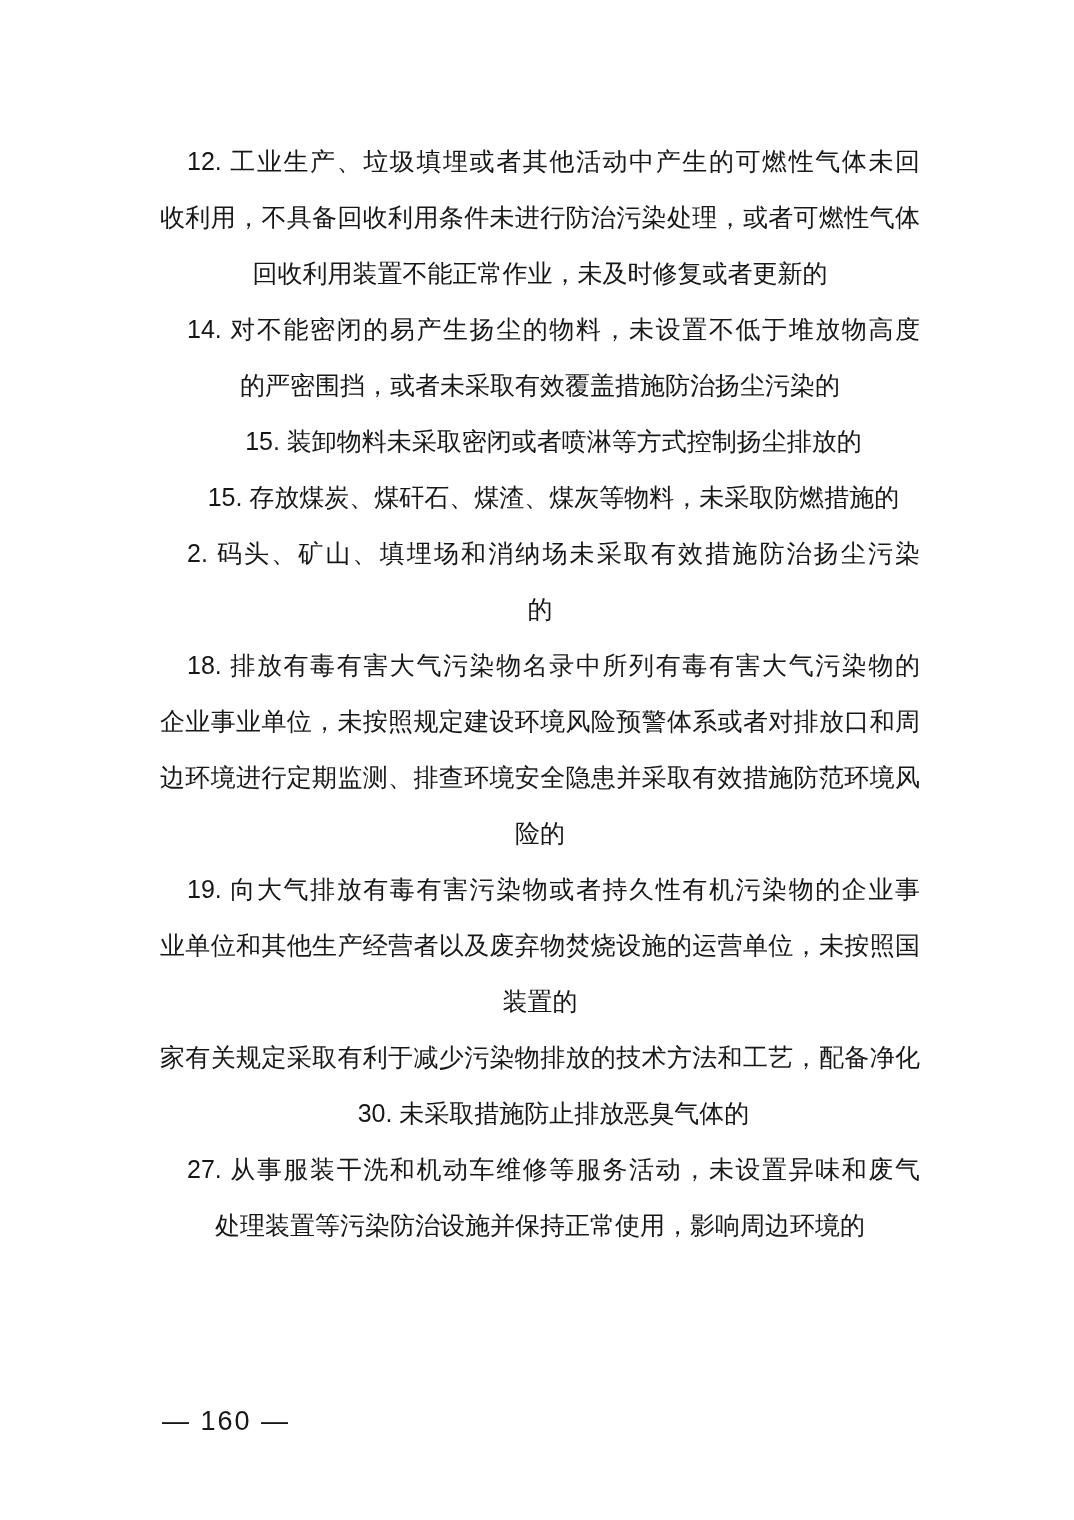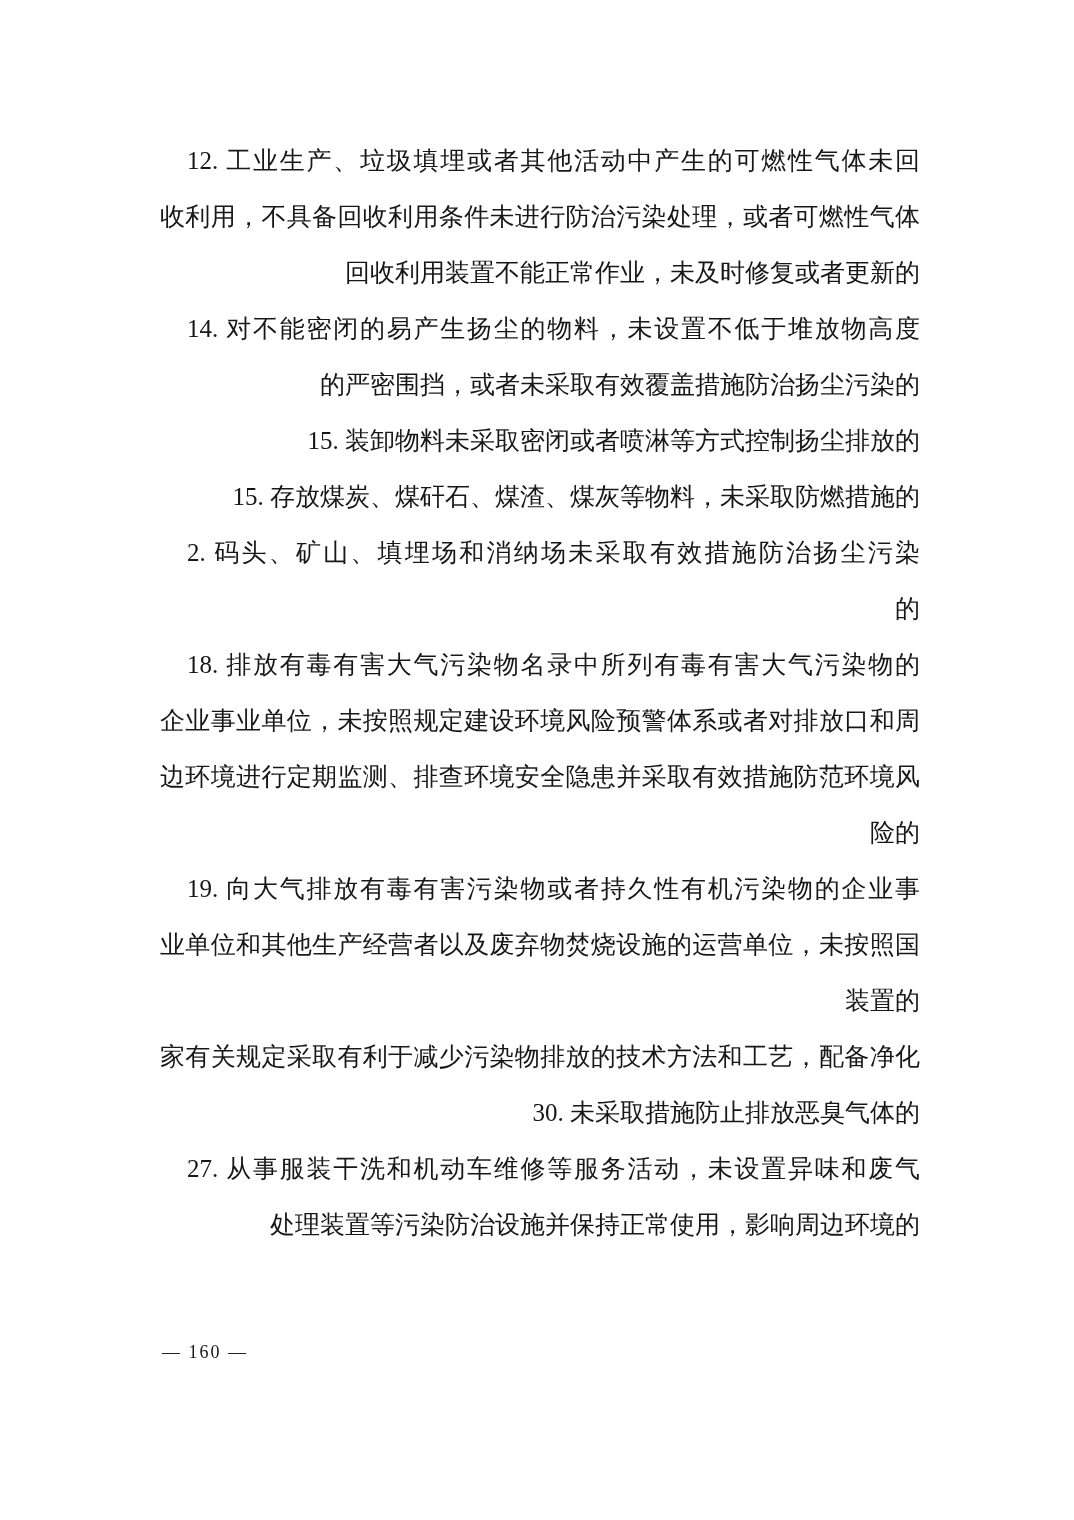--- a/index.html
+++ b/index.html
@@ -6,46 +6,46 @@
     margin: 0;
     padding: 0;
     background: #ffffff;
   }
   .page {
     position: relative;
     width: 988px;
     height: 1520px;
     background: #ffffff;
     overflow: hidden;
-    font-family: Liberation Serif, serif;
+    font-family: Liberation Sans, sans-serif;
     color: #171717;
   }
   .text-block {
     position: absolute;
     left: 160px;
     top: 133px;
     width: 760px;
     font-size: 25px;
     line-height: 56px;
   }
   .item { margin: 0; padding: 0; }
   .line {
     height: 56px;
-    text-align: right;
+    text-align: center;
   }
   .line.first { text-indent: 27px; }
   .line.justify {
     text-align: justify;
     text-align-last: justify;
   }
   .page-number {
     position: absolute;
     left: 162px;
-    top: 1335px;
-    font-size: 18px;
+    top: 1404px;
+    font-size: 27px;
     line-height: 34px;
     letter-spacing: 2px;
     color: #171717;
   }
 </style>
 </head>
 <body>
 
 <div class="page">
 

